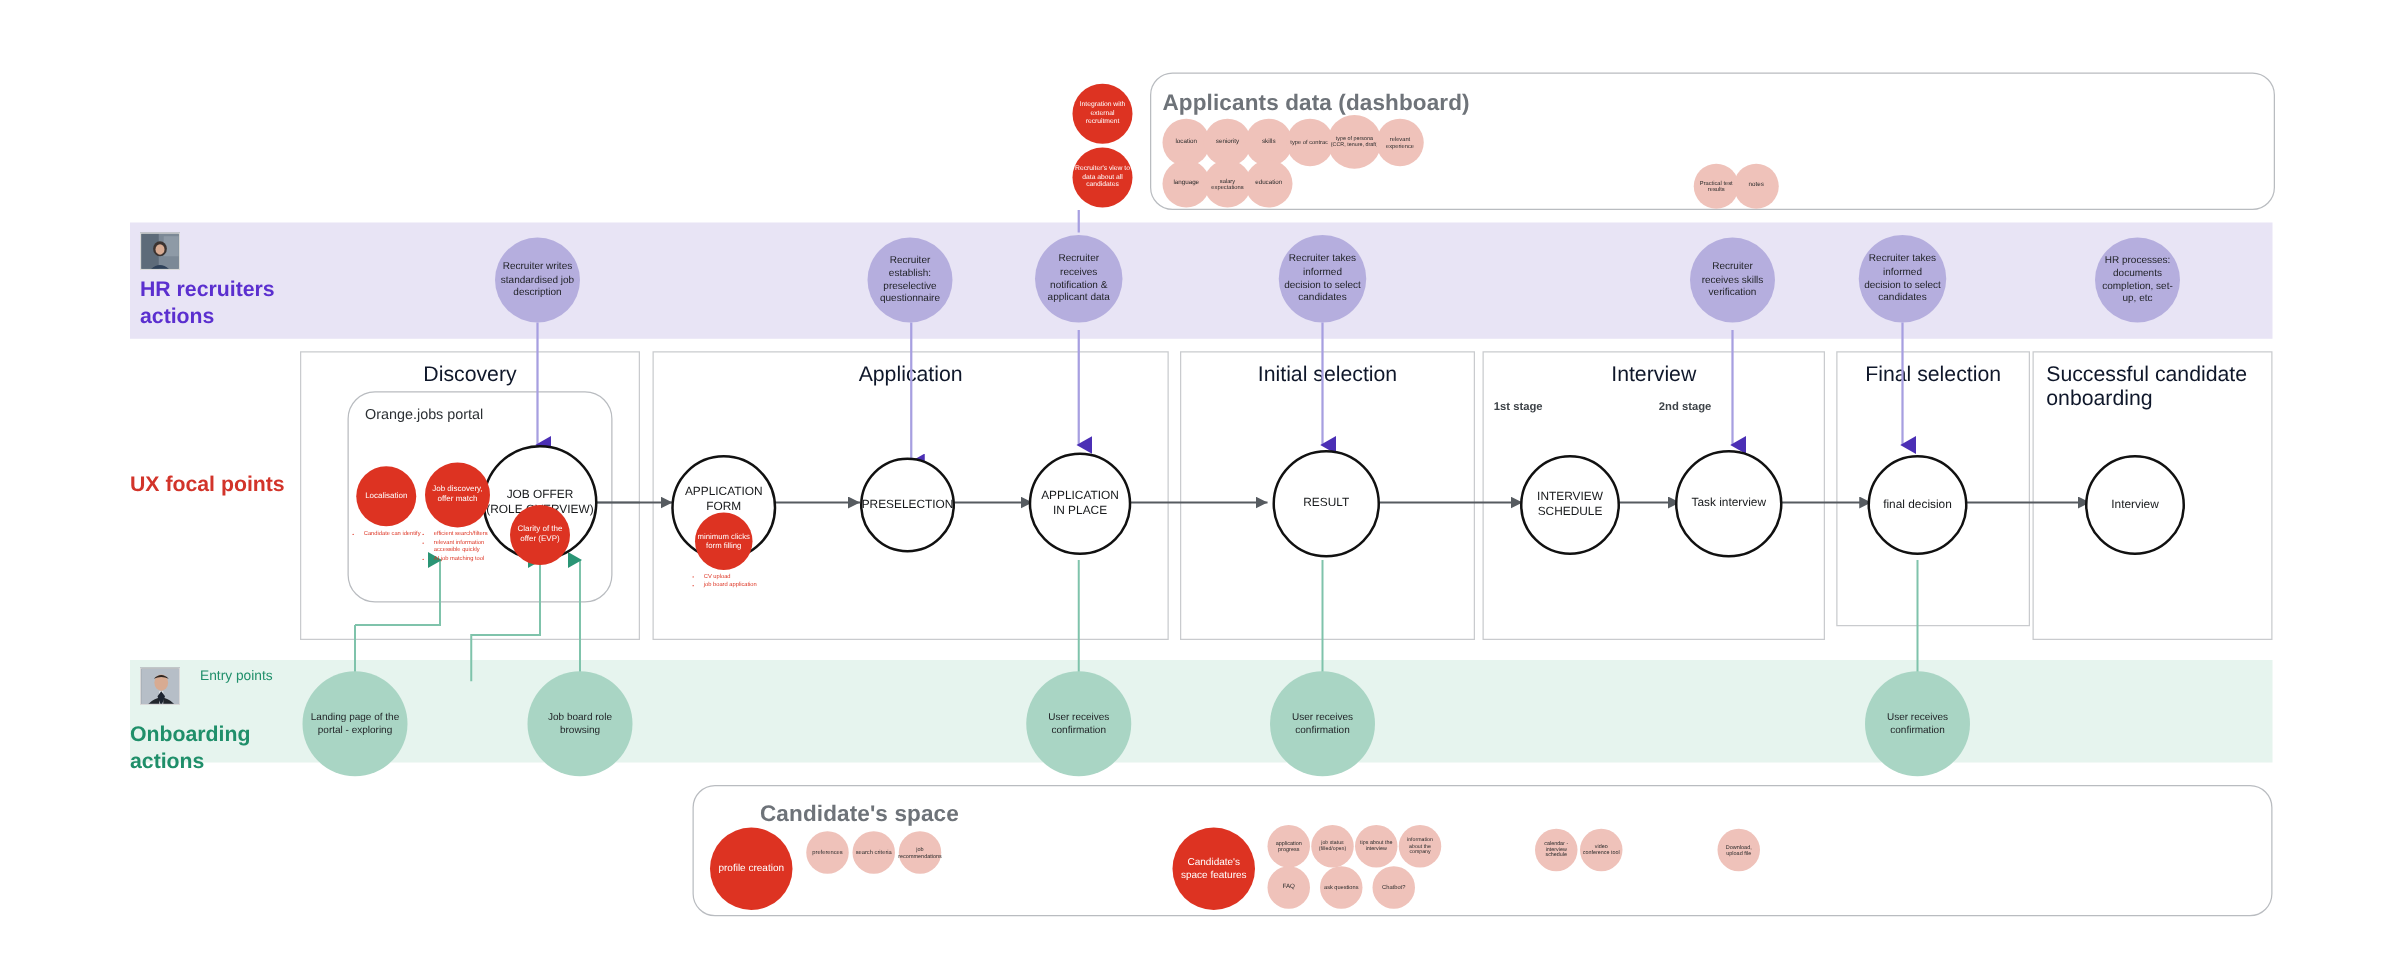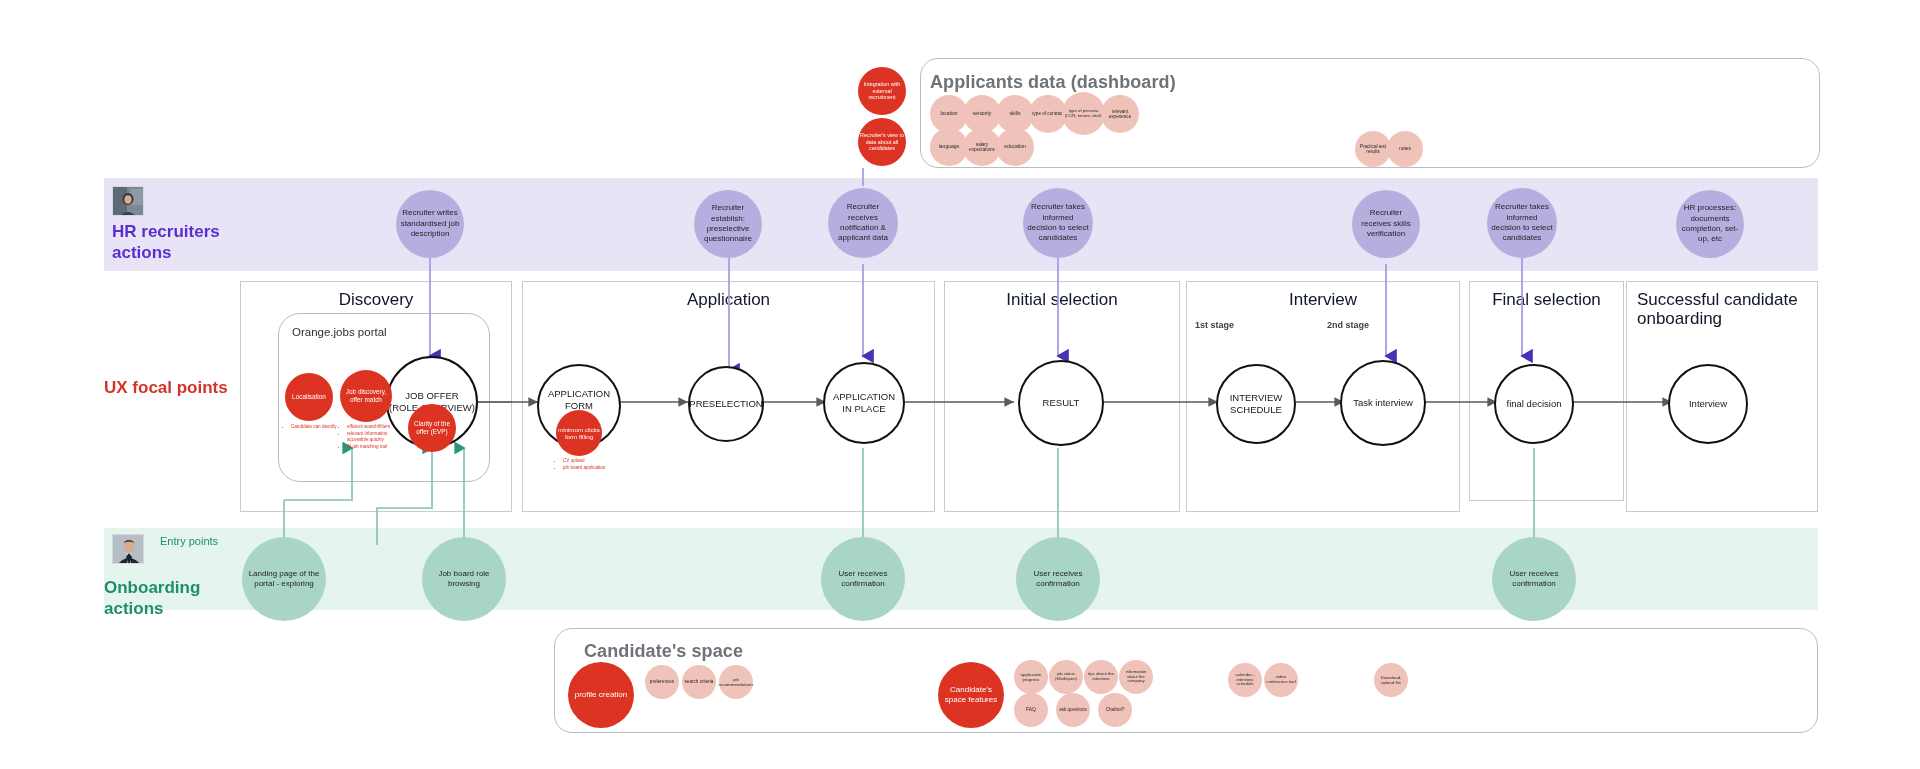--- a/index.html
+++ b/index.html
@@ -401,21 +401,21 @@
     </ul>
   </div>
 
   <div class="cnode" style="left:242px; top:537px; width:84px; height:84px;">Landing page of the portal - exploring</div>
   <div class="cnode" style="left:422px; top:537px; width:84px; height:84px;">Job board role browsing</div>
   <div class="cnode" style="left:821px; top:537px; width:84px; height:84px;">User receives confirmation</div>
   <div class="cnode" style="left:1016px; top:537px; width:84px; height:84px;">User receives confirmation</div>
   <div class="cnode" style="left:1492px; top:537px; width:84px; height:84px;">User receives confirmation</div>
 
   <div class="card" style="left:554px; top:628px; width:1264px; height:105px;"></div>
-  <div class="card-title" style="left:584px; top:641px;">Candidate's space</div>
+  <div class="card-title" style="left:608px; top:641px;">Candidate's space</div>
 
   <div class="redbub" style="left:568px; top:662px; width:66px; height:66px; font-size:8px;">profile creation</div>
   <div class="pinktag" style="left:645px; top:665px; width:34px; height:34px; font-size:4.6px;">preferences</div>
   <div class="pinktag" style="left:682px; top:665px; width:34px; height:34px; font-size:4.6px;">search criteria</div>
   <div class="pinktag" style="left:719px; top:665px; width:34px; height:34px; font-size:4.4px;">job recommendations</div>
 
   <div class="redbub" style="left:938px; top:662px; width:66px; height:66px; font-size:8px;">Candidate's space features</div>
 
   <div class="pinktag" style="left:1014px; top:660px; width:34px; height:34px; font-size:4.4px;">application progress</div>
   <div class="pinktag" style="left:1049px; top:660px; width:34px; height:34px; font-size:4.2px;">job status (filled/open)</div>

